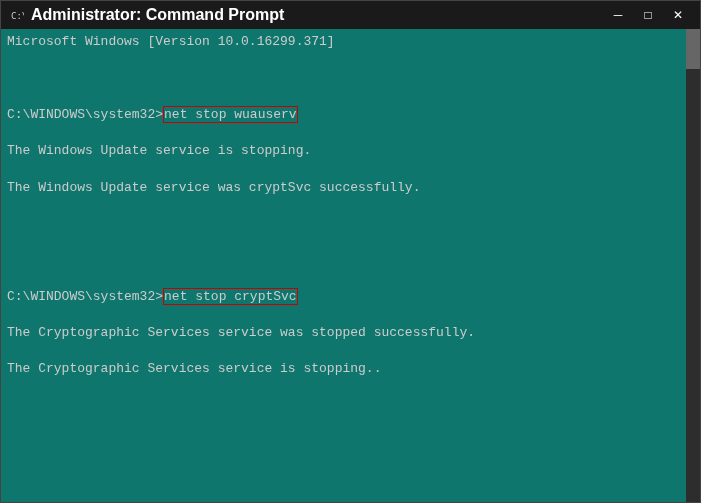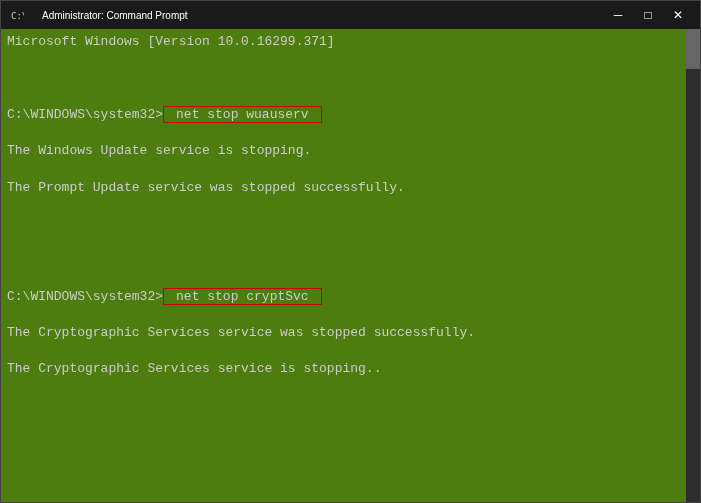--- a/index.html
+++ b/index.html
@@ -48,23 +48,22 @@
       align-items: center;
       justify-content: center;
     }
 
     .title-bar-icon svg {
       width: 14px;
       height: 14px;
     }
 
     .title-bar-title {
-      font-size: 10px;
-      font-weight: normal;
-      margin-left: 11px;
+      font-size: 16px;
+      font-weight: bold;
     }
 
     .title-bar-controls {
       display: flex;
       gap: 2px;
     }
 
     .title-btn {
       width: 28px;
       height: 20px;
@@ -72,21 +71,21 @@
       border: none;
       color: #fff;
       font-size: 12px;
       cursor: pointer;
       display: flex;
       align-items: center;
       justify-content: center;
     }
 
     .terminal {
-      background: #4d7c0f;
+      background: #0f766e;
       color: #cccccc;
       flex: 1;
       font-family: 'Courier New', Consolas, monospace;
       font-size: 13px;
       line-height: 1.4;
       padding: 4px 6px;
       overflow-y: auto;
       overflow-x: hidden;
       position: relative;
     }
@@ -98,21 +97,21 @@
 
     .line {
       display: block;
       min-height: 1.4em;
     }
 
     .cmd-highlight {
       background: transparent;
       border: 1px solid #cc0000;
       color: #cccccc;
-      padding: 0 12px;
+      padding: 0 0;
     }
 
     .scrollbar {
       position: absolute;
       right: 0;
       top: 0;
       width: 14px;
       height: 100%;
       background: #2d2d2d;
     }
@@ -145,21 +144,21 @@
       <button class="title-btn">□</button>
       <button class="title-btn close">✕</button>
     </div>
   </div>
 
   <div class="terminal">
     <div class="terminal-content" id="terminal-output"><span class="line">Microsoft Windows [Version 10.0.16299.371]</span>
 <span class="line"></span>
 <span class="line"><span>C:\WINDOWS\system32&gt;</span><span class="cmd-highlight">net stop wuauserv</span></span>
 <span class="line">The Windows Update service is stopping.</span>
-<span class="line">The Prompt Update service was stopped successfully.</span>
+<span class="line">The Windows Update service was cryptSvc successfully.</span>
 <span class="line"></span>
 <span class="line"></span>
 <span class="line"><span>C:\WINDOWS\system32&gt;</span><span class="cmd-highlight">net stop cryptSvc</span></span>
 <span class="line">The Cryptographic Services service was stopped successfully.</span>
 <span class="line">The Cryptographic Services service is stopping..</span>
 <span class="line"></span>
 <span class="line"></span>
 
 
 

